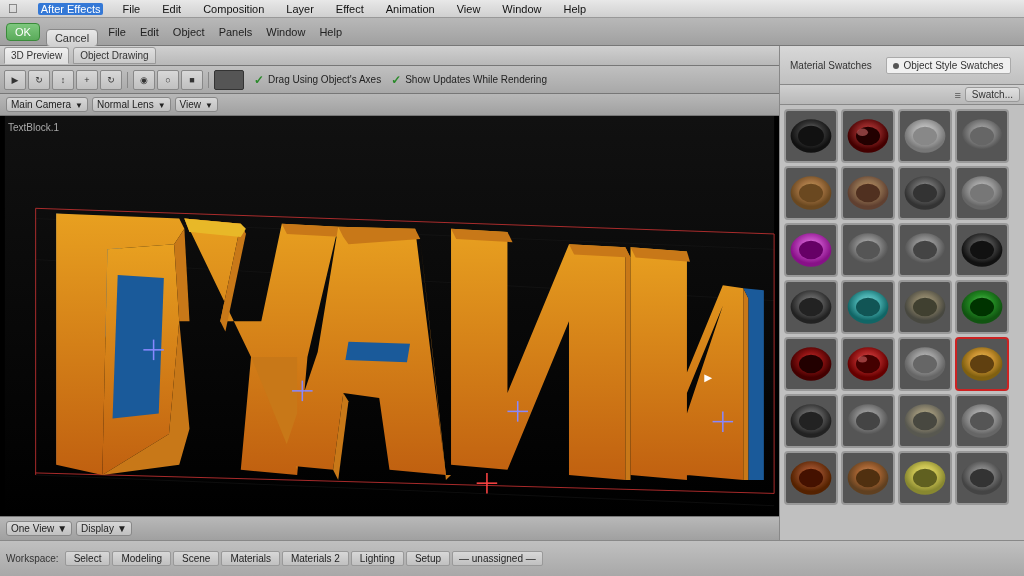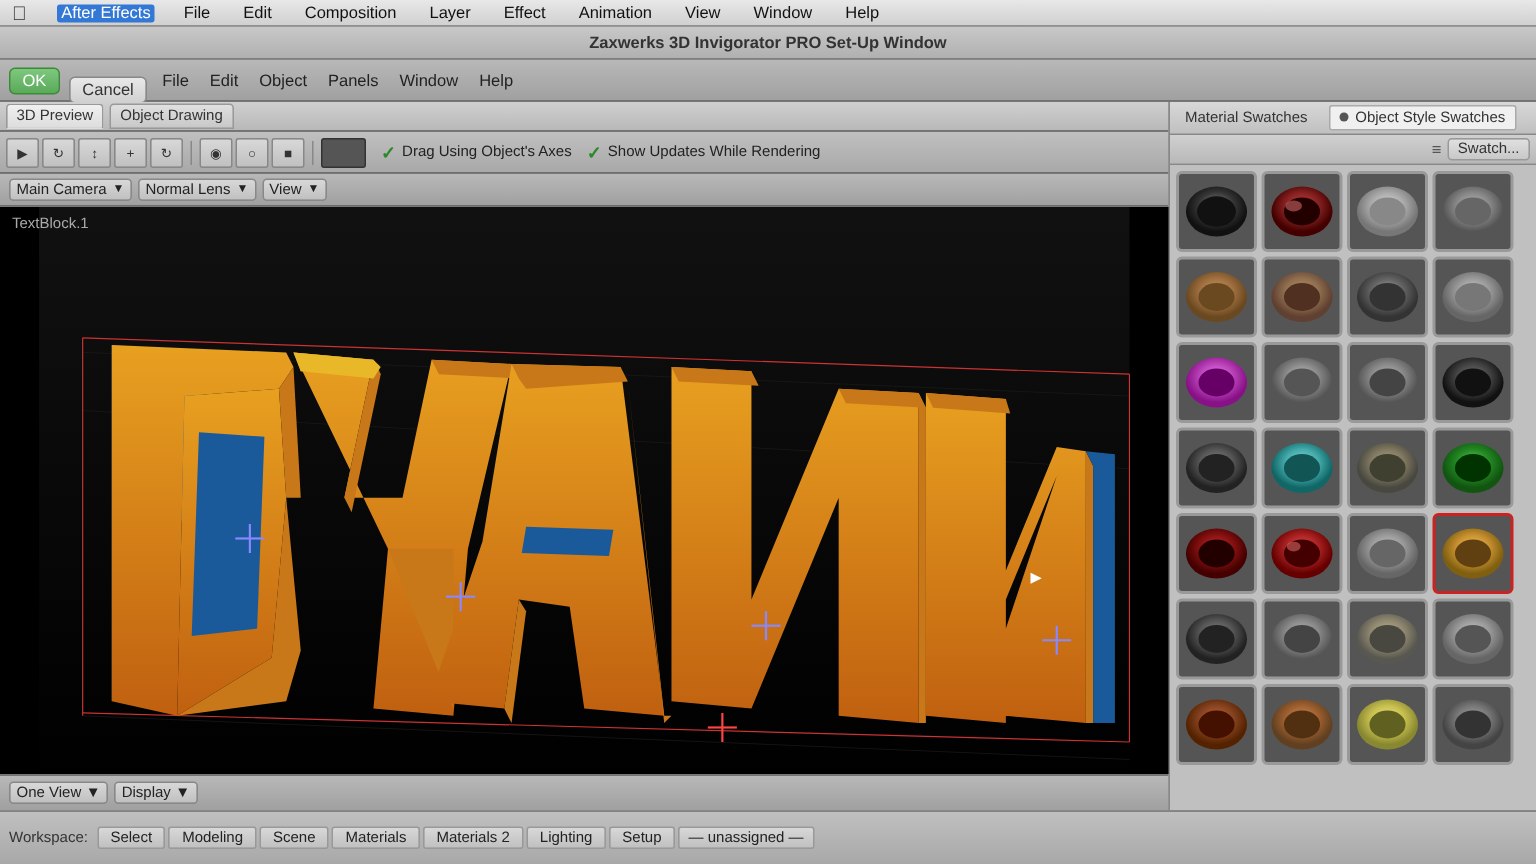--- a/index.html
+++ b/index.html
@@ -197,21 +197,21 @@
       border-bottom: 1px solid #777;
     }
     .camera-select {
       background: linear-gradient(to bottom, #d8d8d8, #c0c0c0);
       border: 1px solid #888;
       border-radius: 3px;
       padding: 1px 4px;
       font-size: 10px;
       color: #222;
       display: flex;
-      align-items: flex-start;
+      align-items: flex-end;
       gap: 4px;
       cursor: pointer;
     }
     .camera-select span.arrow {
       font-size: 8px;
     }
 
     
     #viewport {
       flex: 1;
@@ -277,21 +277,21 @@
     #right-panel {
       width: 245px;
       display: flex;
       flex-direction: column;
       background: #c8c8c8;
       border-left: 1px solid #888;
     }
 
     
     #swatches-header {
-      height: 22px;
+      height: 39px;
       background: linear-gradient(to bottom, #d8d8d8, #c0c0c0);
       display: flex;
       align-items: center;
       padding: 0 4px;
       gap: 8px;
       border-bottom: 1px solid #888;
     }
     .swatch-tab {
       font-size: 10px;
       color: #333;
@@ -419,23 +419,20 @@
   <span class="menu-item">Layer</span>
   <span class="menu-item">Effect</span>
   <span class="menu-item">Animation</span>
   <span class="menu-item">View</span>
   <span class="menu-item">Window</span>
   <span class="menu-item">Help</span>
 </div>
 
 <div id="zaxwerks-window">
 
-  <div id="title-bar">
-    <span>Zaxwerks 3D Invigorator PRO Set-Up Window</span>
-  </div>
 
   <div id="toolbar">
     <button class="toolbar-btn ok">OK</button>
     <button class="toolbar-btn cancel">Cancel</button>
     <span class="toolbar-menu">File</span>
     <span class="toolbar-menu">Edit</span>
     <span class="toolbar-menu">Object</span>
     <span class="toolbar-menu">Panels</span>
     <span class="toolbar-menu">Window</span>
     <span class="toolbar-menu">Help</span>

